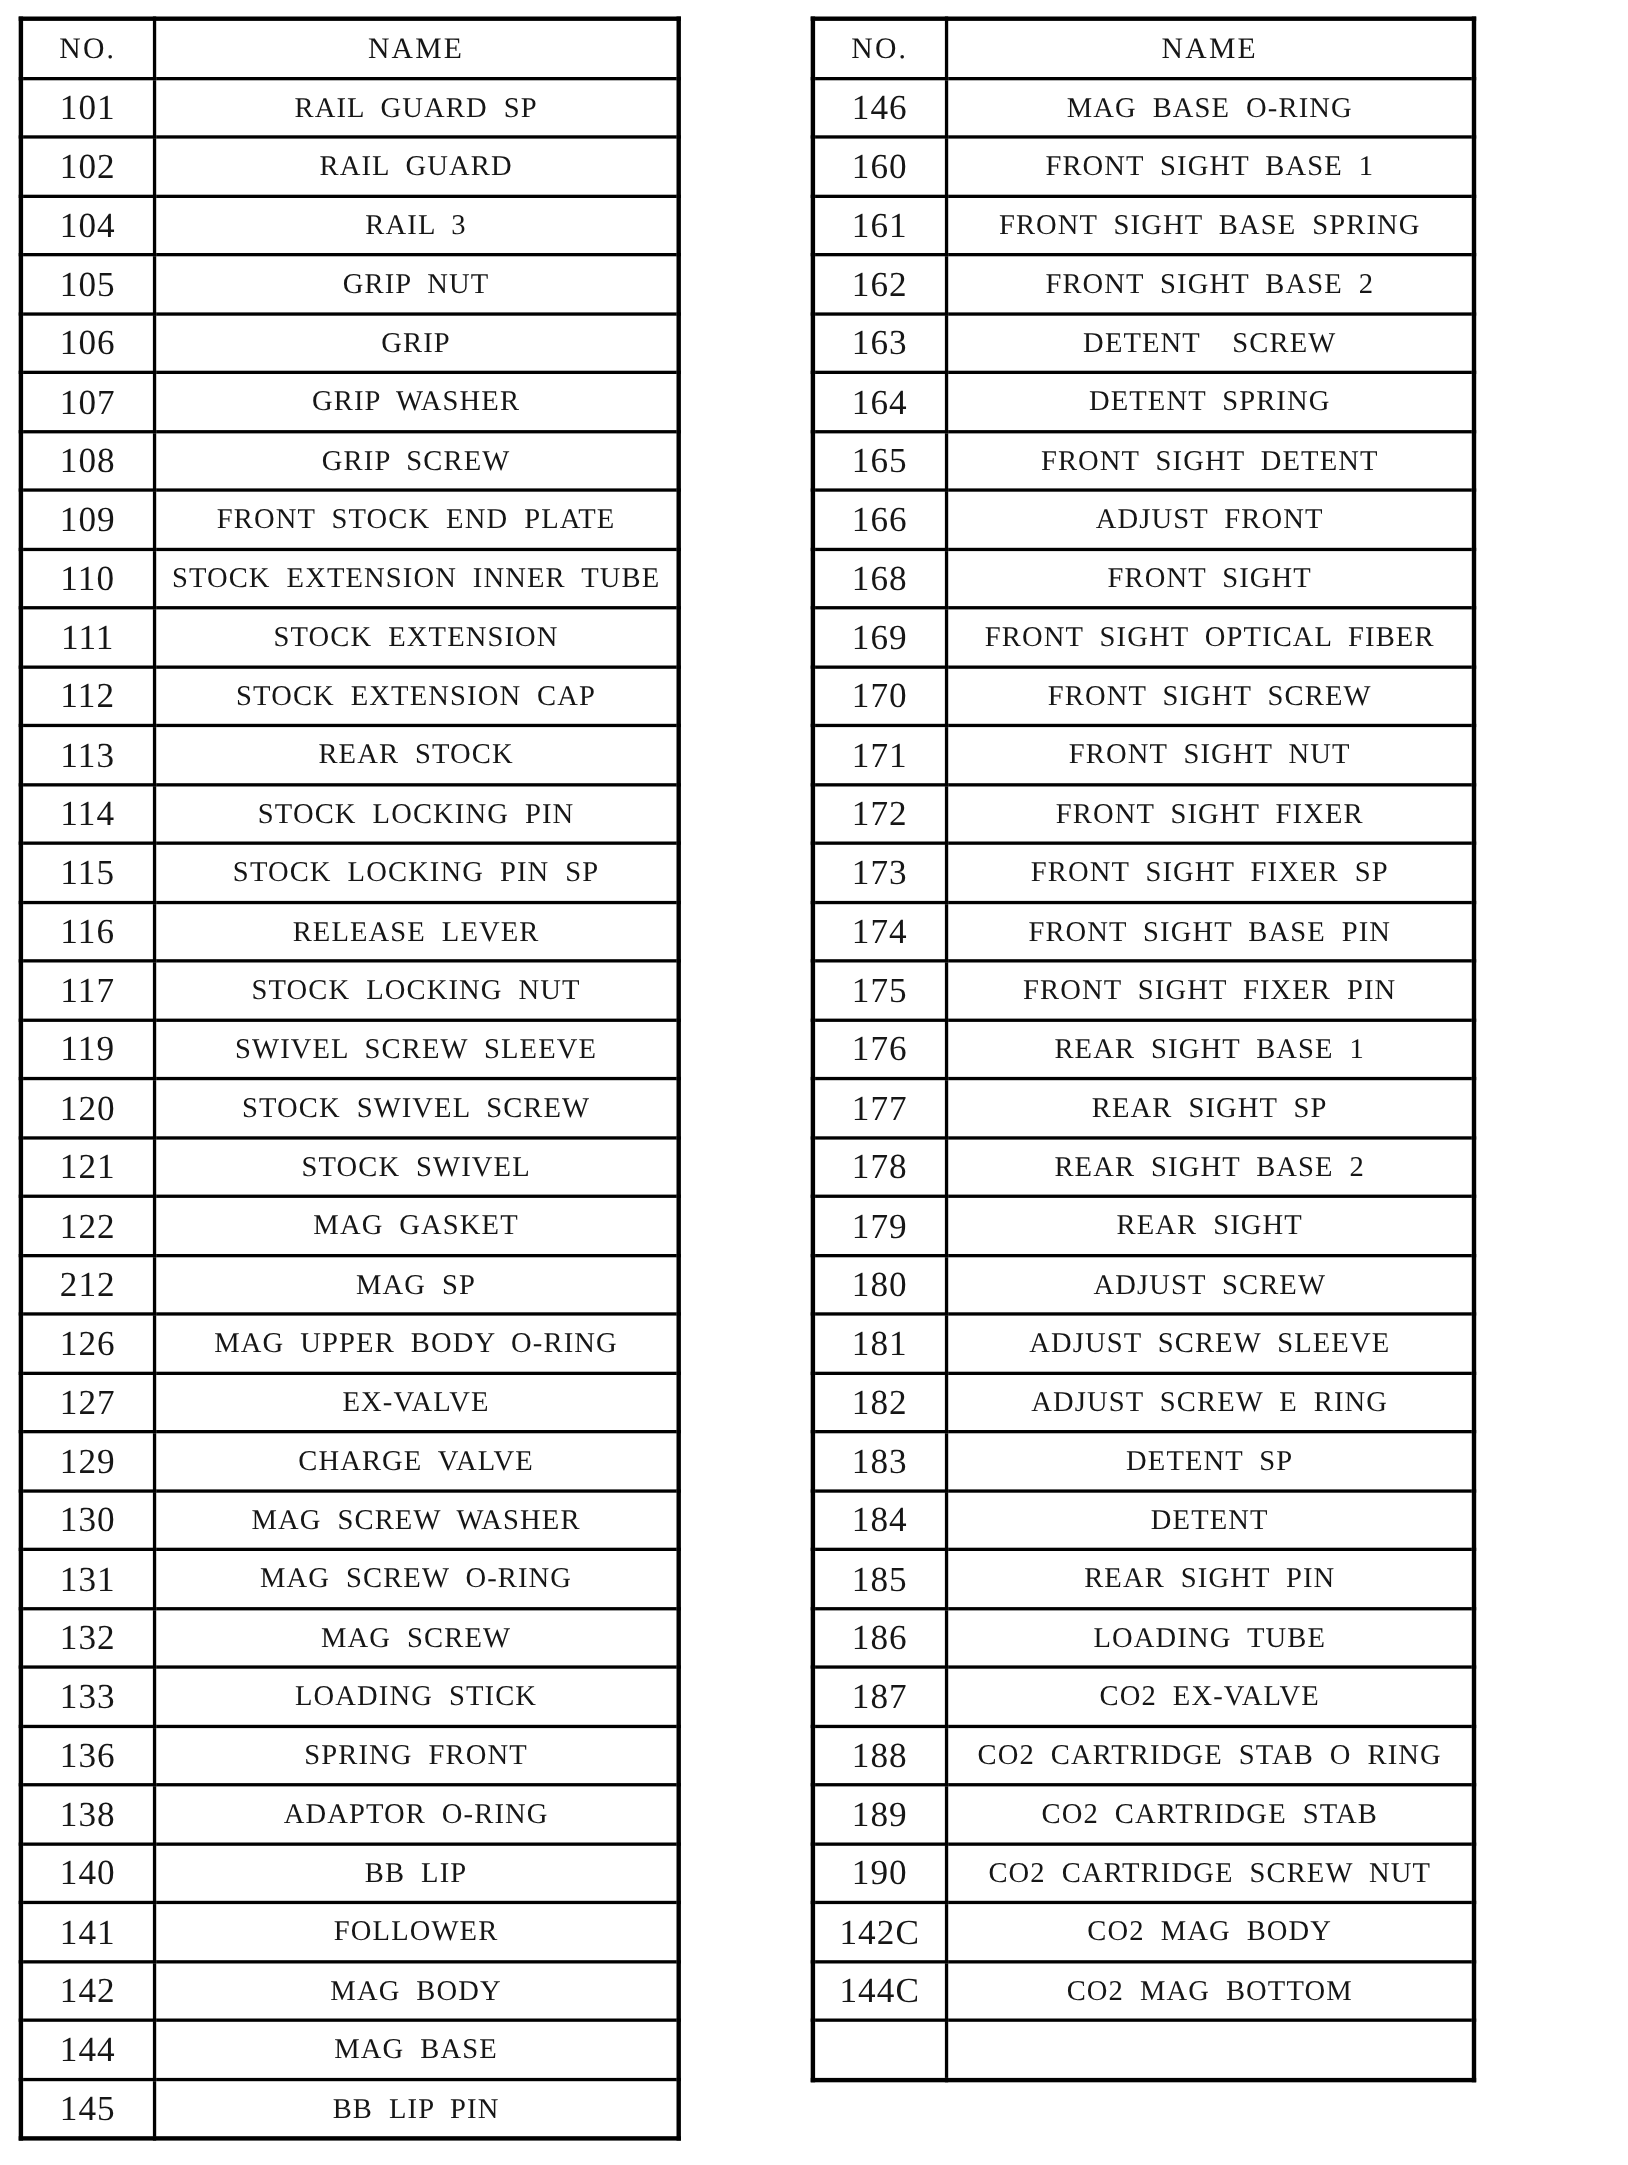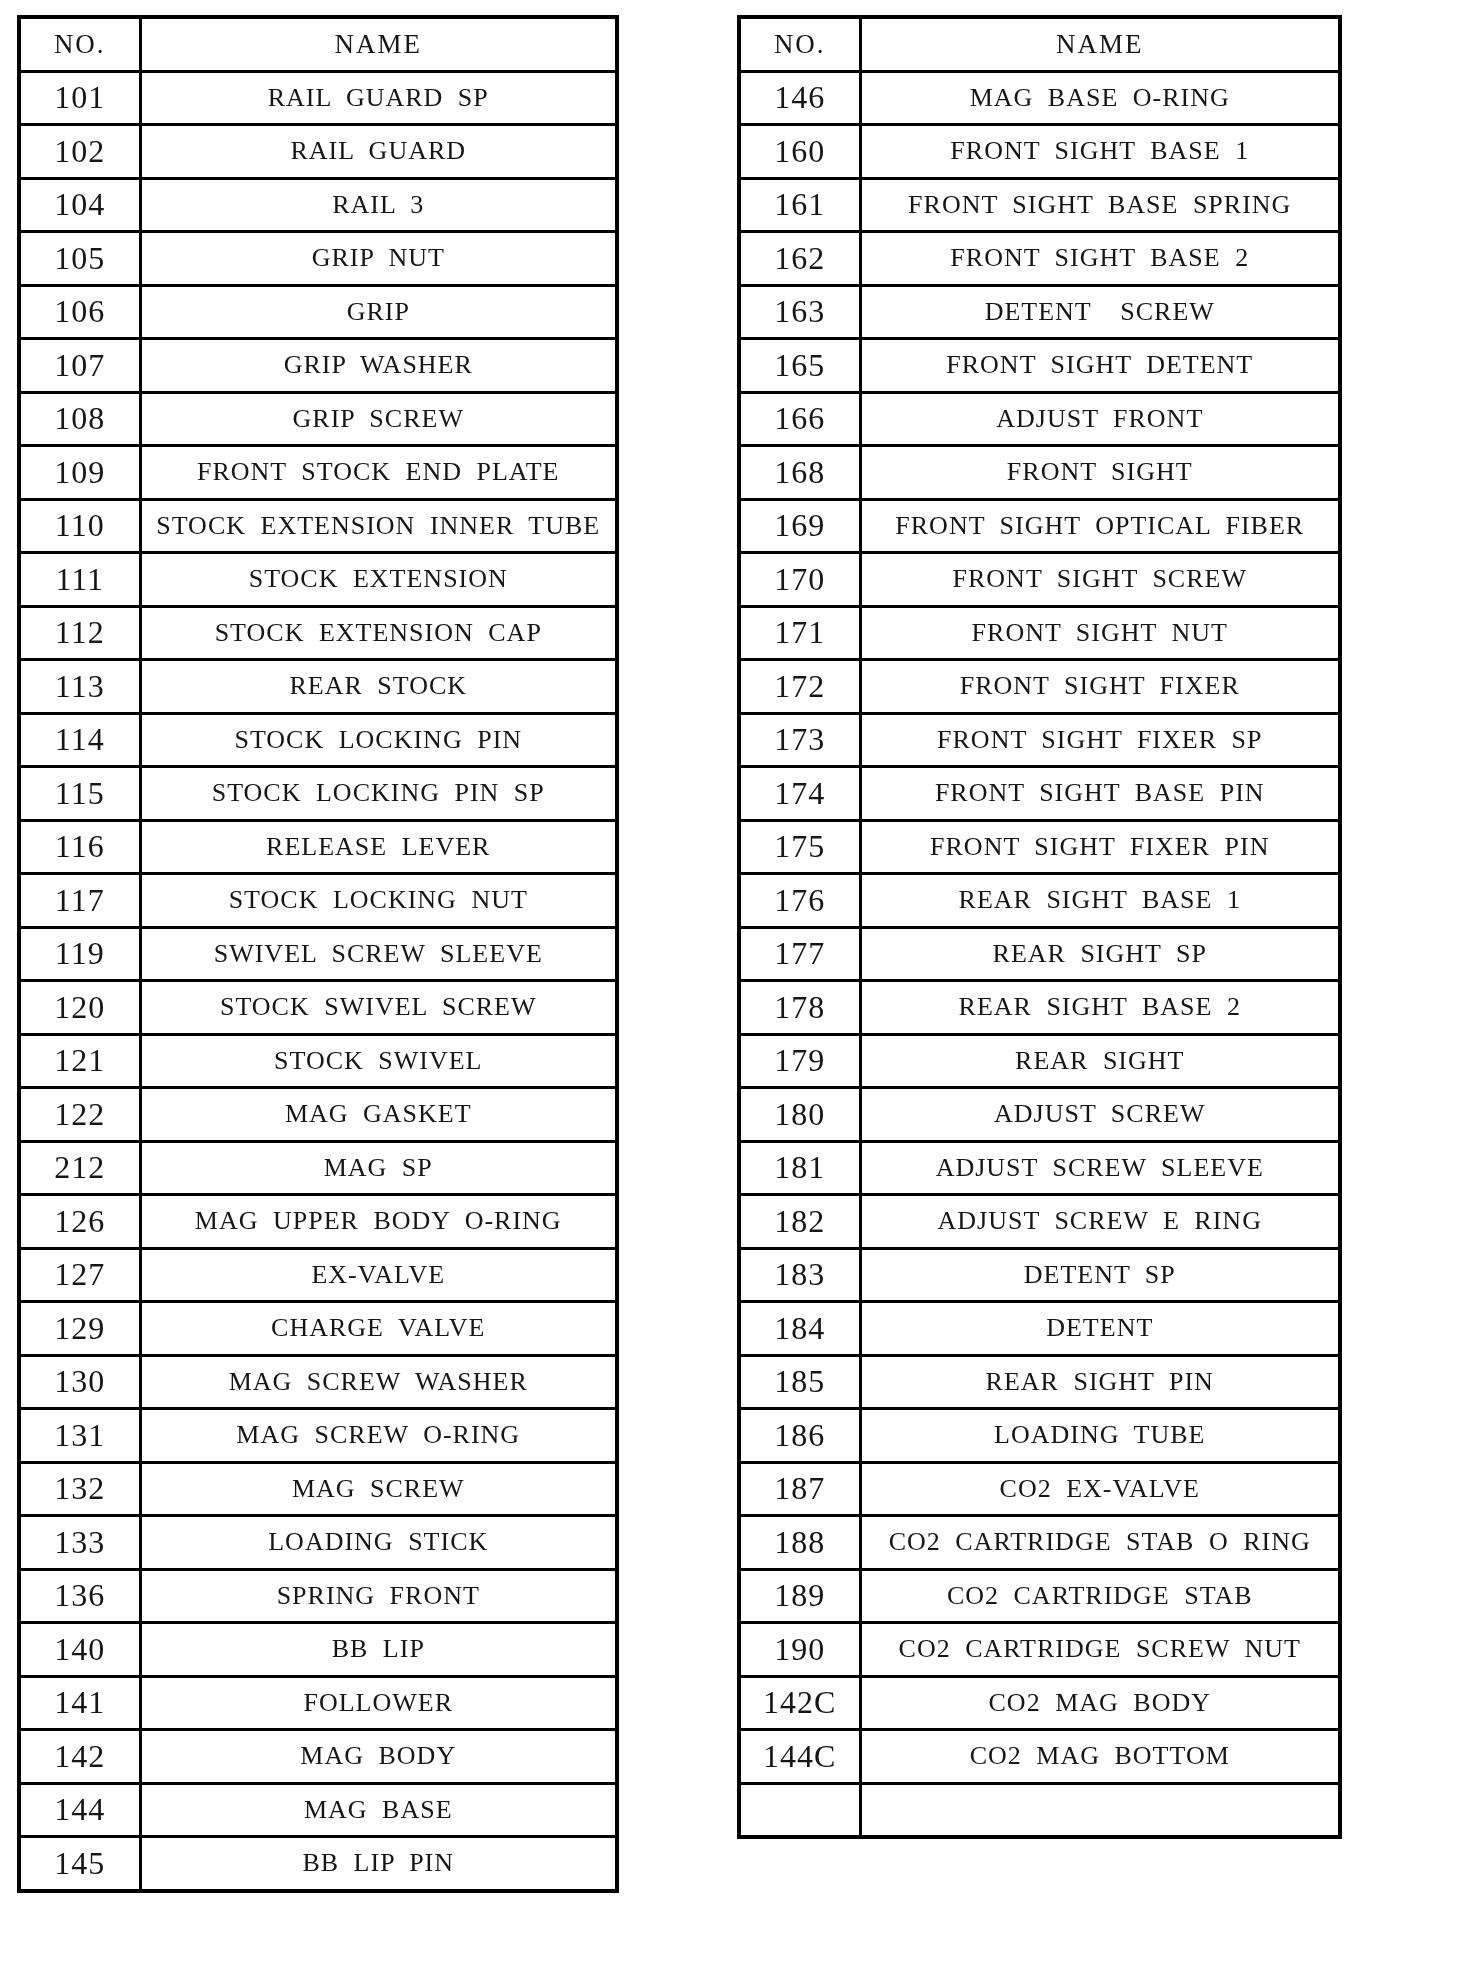--- a/index.html
+++ b/index.html
@@ -178,20 +178,24 @@
         </tr>
         <tr>
           <td>133</td>
           <td>LOADING STICK</td>
         </tr>
         <tr>
           <td>136</td>
           <td>SPRING FRONT</td>
         </tr>
         <tr>
+          <td>138</td>
+          <td>ADAPTOR O-RING</td>
+        </tr>
+        <tr>
           <td>140</td>
           <td>BB LIP</td>
         </tr>
         <tr>
           <td>141</td>
           <td>FOLLOWER</td>
         </tr>
         <tr>
           <td>142</td>
           <td>MAG BODY</td>
@@ -233,20 +237,24 @@
         </tr>
         <tr>
           <td>162</td>
           <td>FRONT SIGHT BASE 2</td>
         </tr>
         <tr>
           <td>163</td>
           <td>DETENT  SCREW</td>
         </tr>
         <tr>
+          <td>164</td>
+          <td>DETENT SPRING</td>
+        </tr>
+        <tr>
           <td>165</td>
           <td>FRONT SIGHT DETENT</td>
         </tr>
         <tr>
           <td>166</td>
           <td>ADJUST FRONT</td>
         </tr>
         <tr>
           <td>168</td>
           <td>FRONT SIGHT</td>

